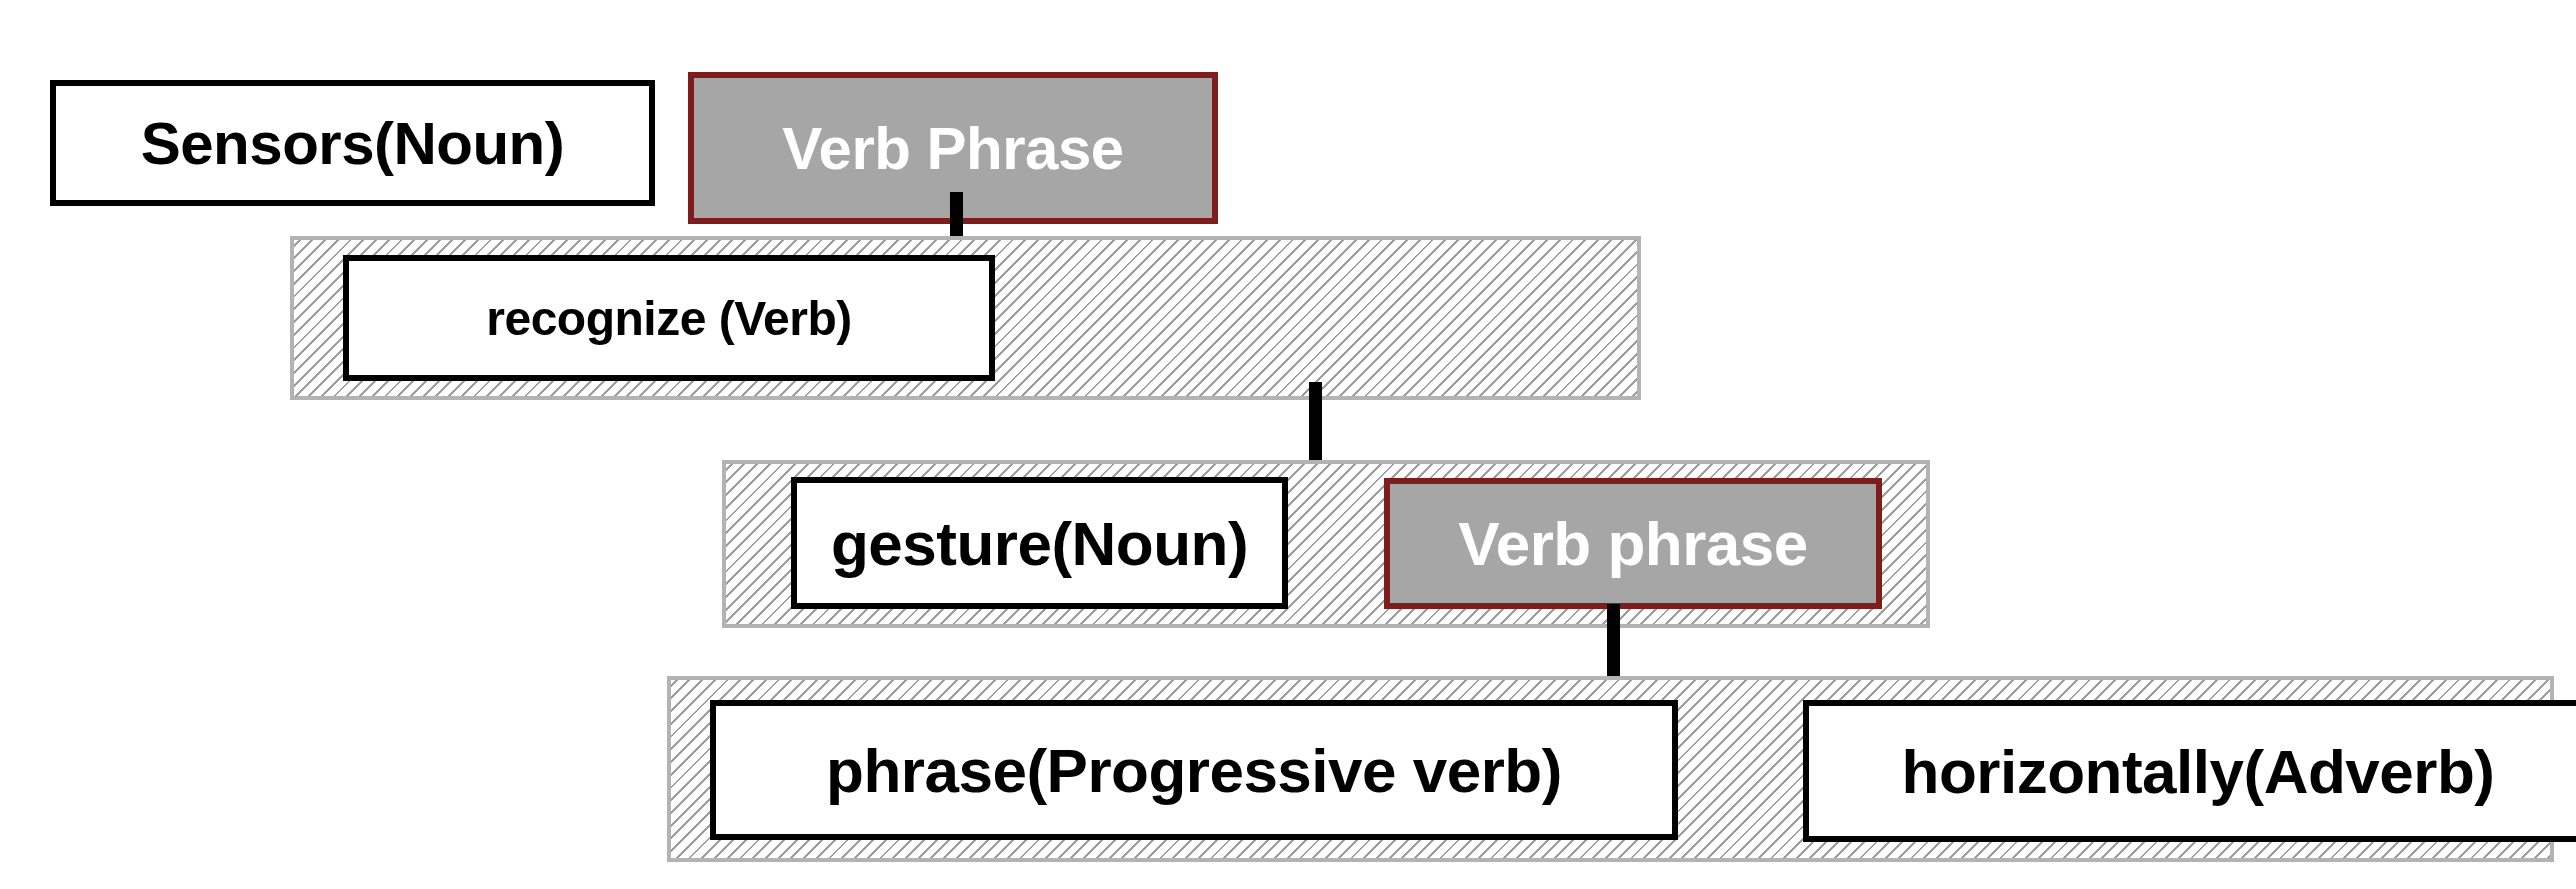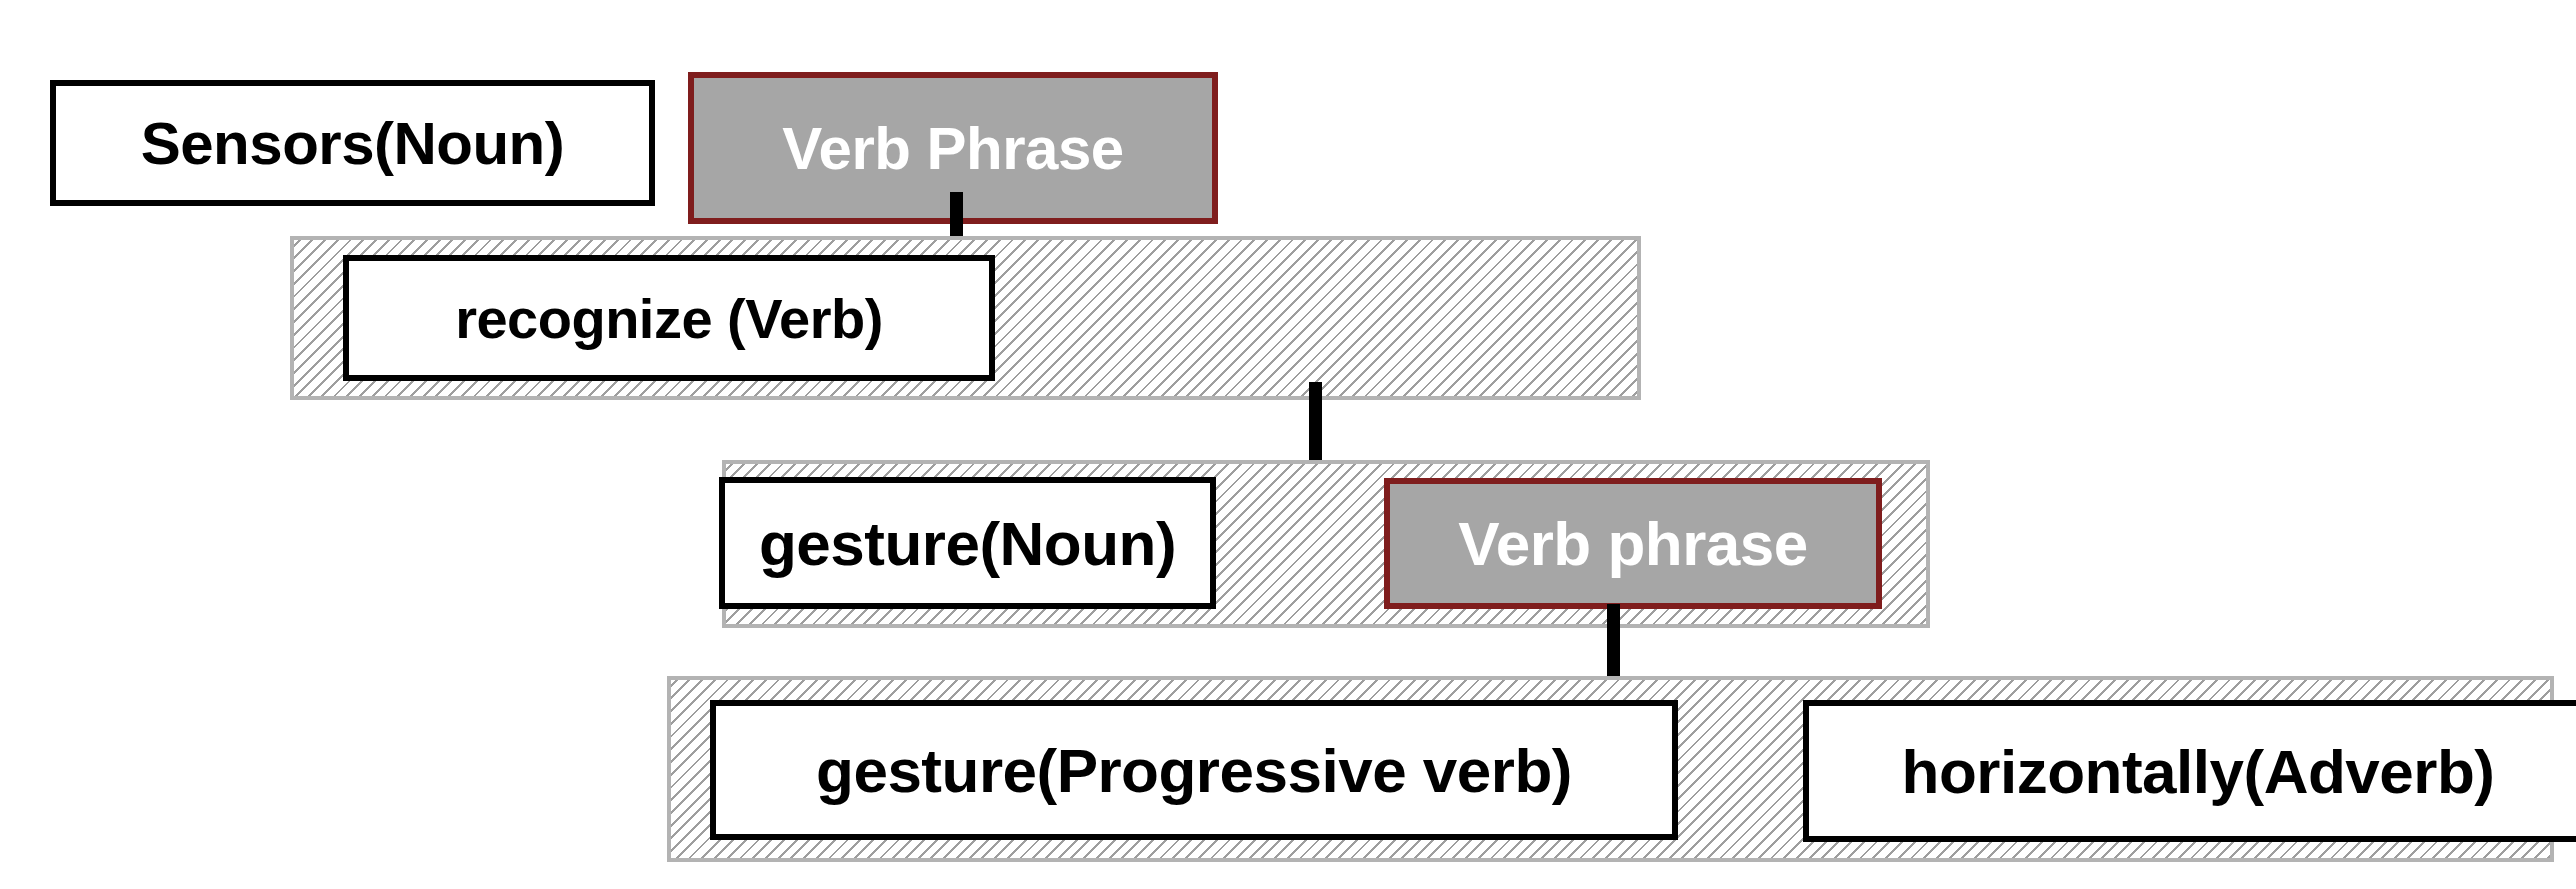--- a/index.html
+++ b/index.html
@@ -67,21 +67,21 @@
 
   
   .connector {
     position: absolute;
     background: #000000;
     width: 13px;
   }
 
   
   .fs-1 { font-size: 60px; margin-top: 28px; }
-  .fs-2 { font-size: 56px; }
+  .fs-2 { font-size: 48px; }
   .fs-3 { font-size: 62px; }
   .fs-4 { font-size: 62px; }
 </style>
 </head>
 <body>
 
 <div id="canvas">
 
   <div class="node box-white fs-1" style="left:50px; top:52px; width:605px; height:126px;">Sensors(Noun)</div>
 
@@ -91,26 +91,26 @@
 
   <div class="group" style="left:290px; top:236px; width:1351px; height:164px;"></div>
 
   <div class="node box-white fs-2" style="left:343px; top:255px; width:652px; height:126px;">recognize (Verb)</div>
 
 
   <div class="connector" style="left:1309px; top:382px; height:82px;"></div>
 
   <div class="group" style="left:722px; top:460px; width:1208px; height:168px;"></div>
 
-  <div class="node box-white fs-3" style="left:719px; top:477px; width:497px; height:132px;">gesture(Noun)</div>
+  <div class="node box-white fs-3" style="left:791px; top:477px; width:497px; height:132px;">gesture(Noun)</div>
 
   <div class="node box-gray fs-3" style="left:1384px; top:478px; width:498px; height:131px;">Verb phrase</div>
 
   <div class="connector" style="left:1607px; top:604px; height:78px;"></div>
 
   <div class="group" style="left:667px; top:676px; width:1887px; height:186px;"></div>
 
-  <div class="node box-white fs-4" style="left:710px; top:700px; width:968px; height:140px;">gesture(Progressive verb)</div>
+  <div class="node box-white fs-4" style="left:710px; top:700px; width:968px; height:140px;">phrase(Progressive verb)</div>
 
   <div class="node box-white fs-4" style="left:1803px; top:700px; width:790px; height:142px;">horizontally(Adverb)</div>
 
 </div>
 
 
 </body></html>

